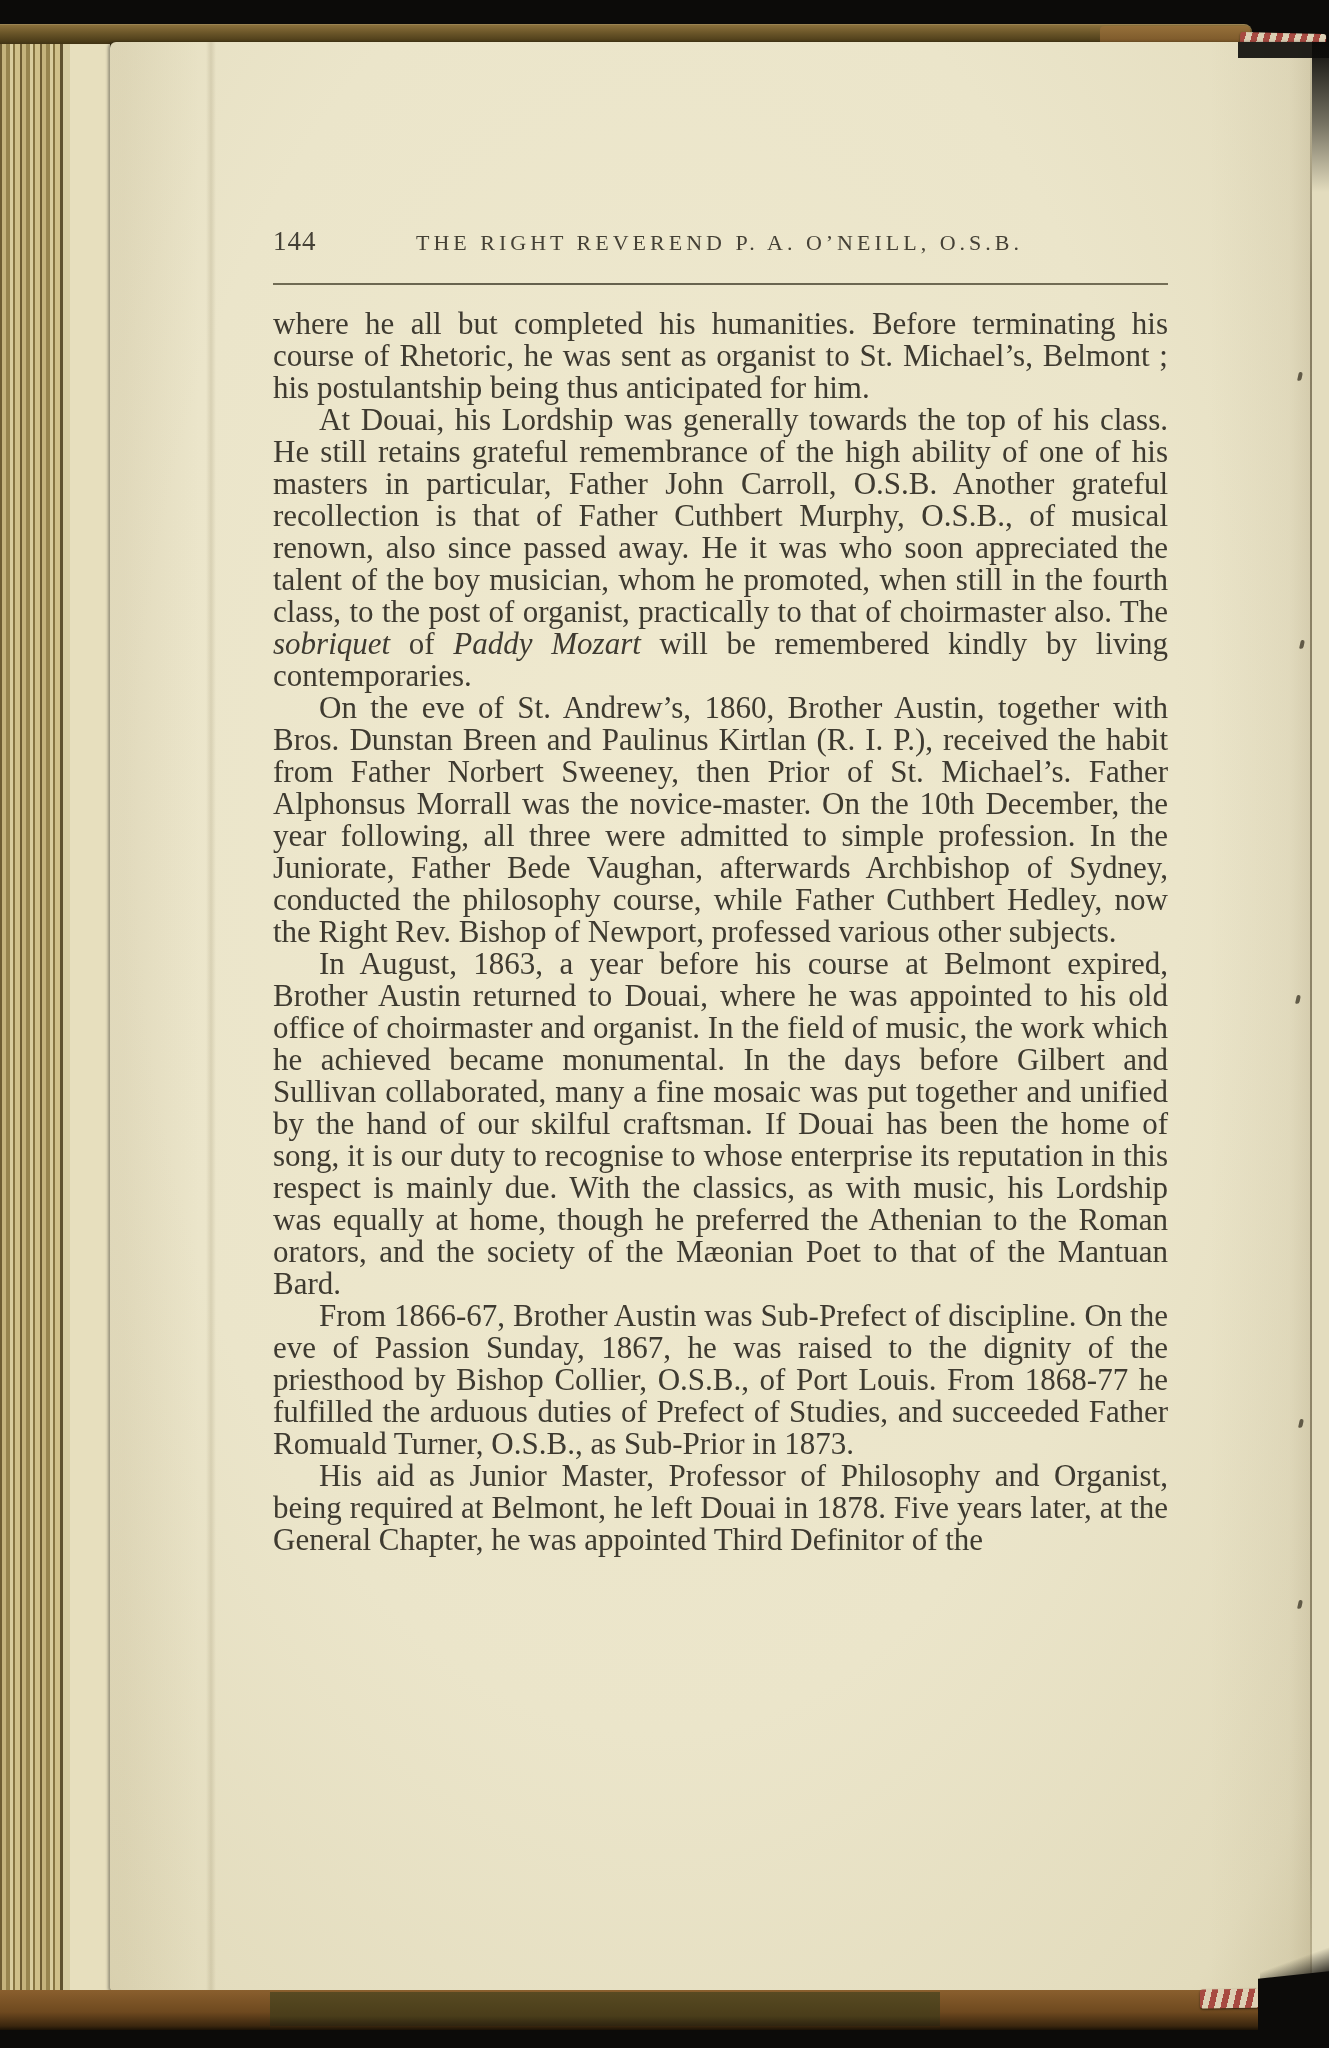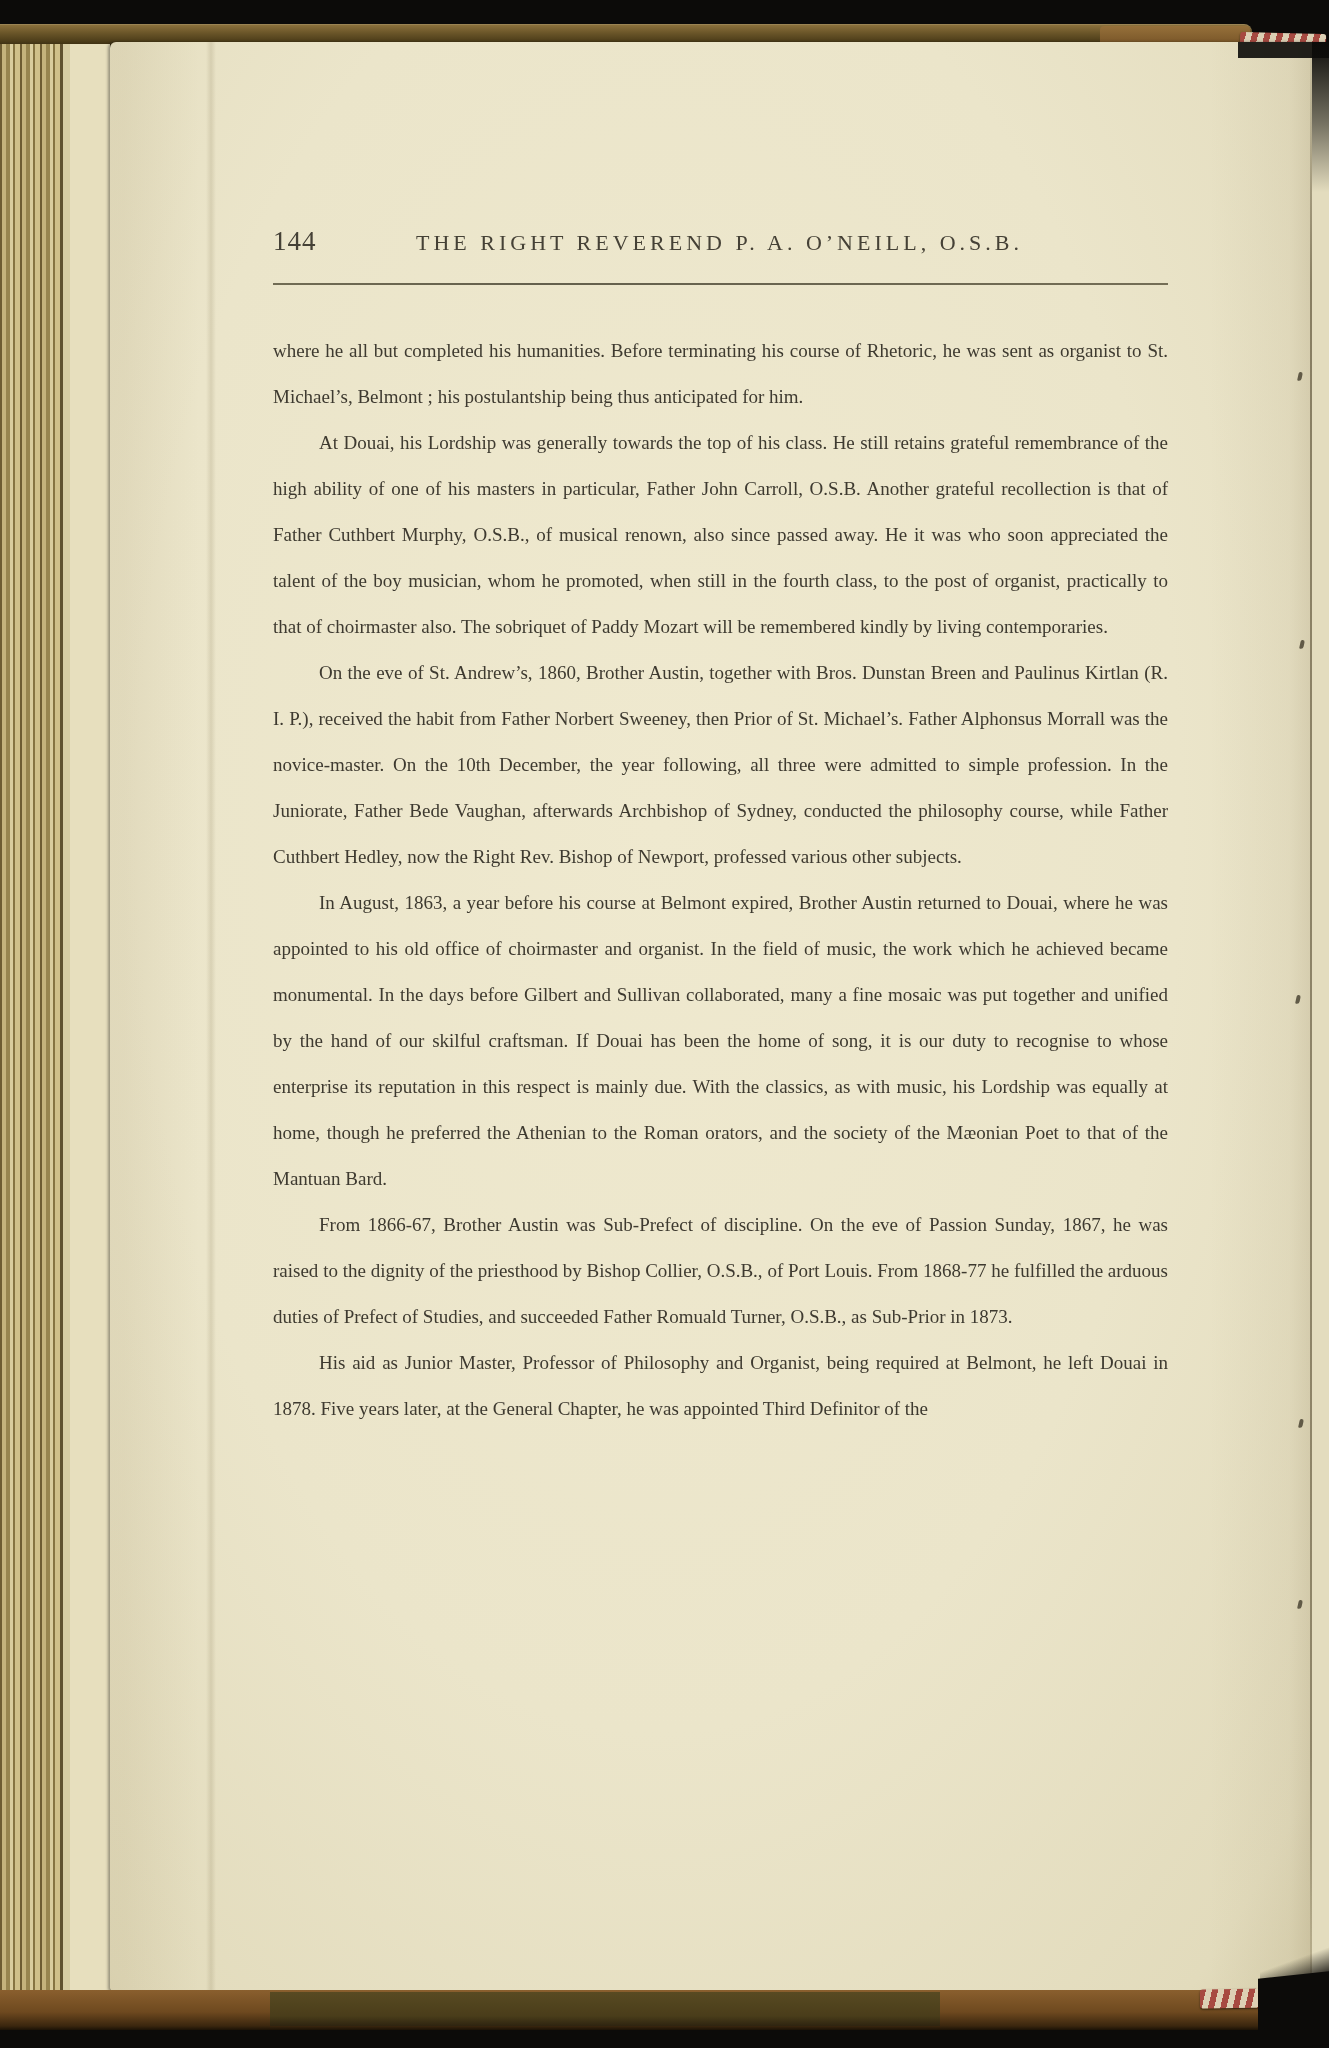--- a/index.html
+++ b/index.html
@@ -101,27 +101,27 @@
     position:absolute; left:163px; top:188px; width:893px;
     text-align:center; font-size:22px; letter-spacing:4px;
     color:#454136; white-space:nowrap;
   }
   .rule {
     position:absolute; left:163px; top:241px; width:895px; height:2px;
     background:linear-gradient(90deg,#5b563f, #4c4836 30%, #56513c 70%, #5f5942);
     opacity:.85;
   }
   .bodytext {
-    position:absolute; left:163px; top:286px; width:895px;
-    font-size:19px; line-height:46px; color:#3e3a30;
+    position:absolute; left:163px; top:266px; width:895px;
+    font-size:31px; line-height:32px; color:#3e3a30;
     text-align:justify;
   }
   .bodytext p { margin:0; padding:0; }
   .bodytext p.indent { text-indent:46px; }
-  .bodytext .it { }
+  .bodytext .it { font-style:italic; }
 
   
   .speck {
     position:absolute; width:4px; height:9px; background:#423c2c;
     border-radius:2px 2px 3px 1px; transform:rotate(12deg); opacity:.8;
   }
 </style>
 </head>
 <body>
 

